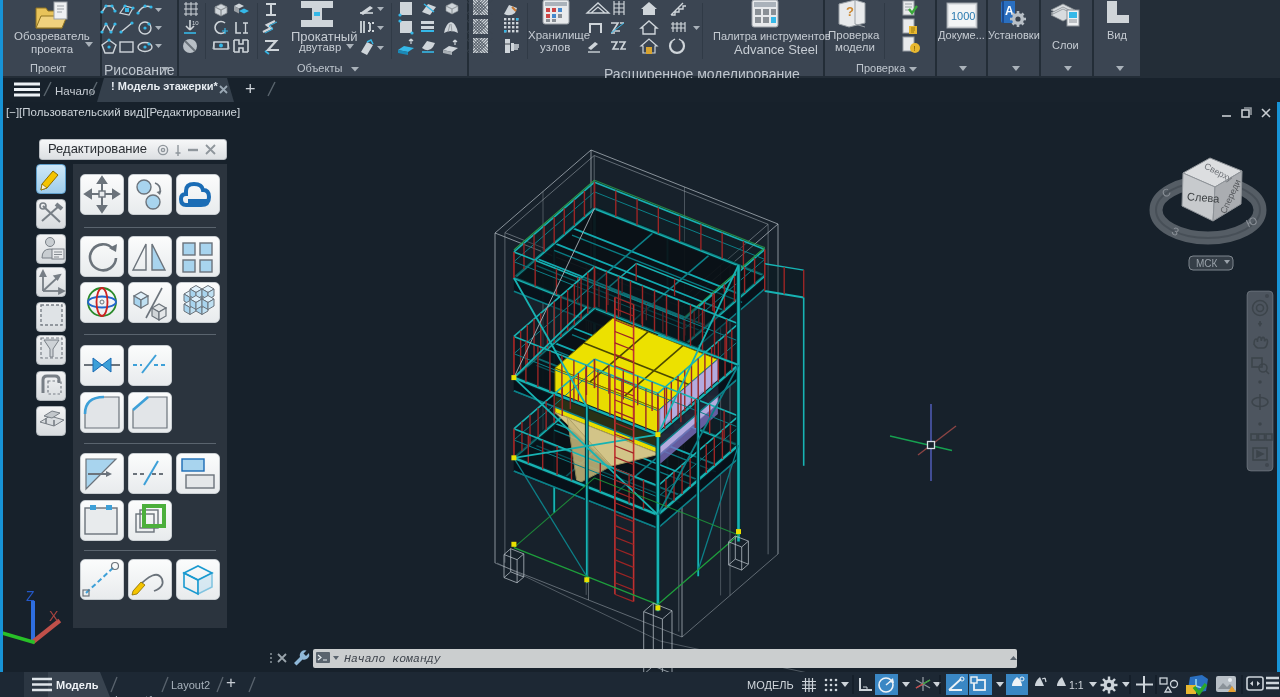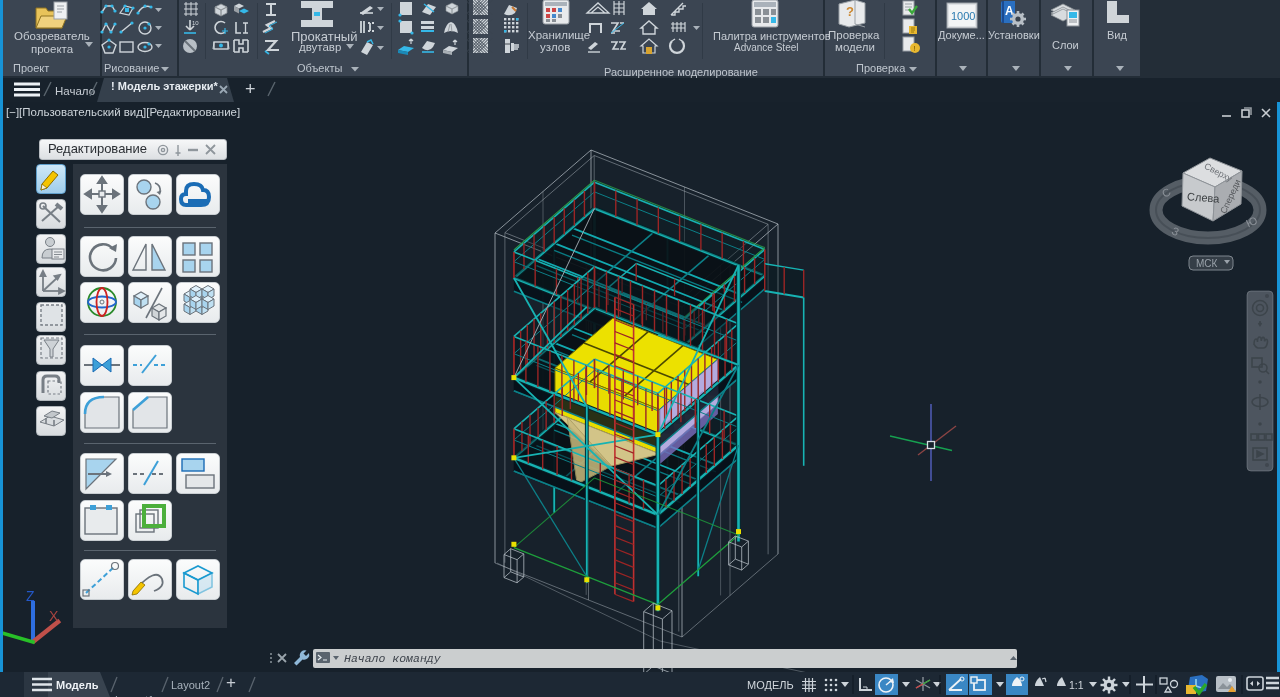--- a/index.html
+++ b/index.html
@@ -16,33 +16,33 @@
 <div class="abs" style="left:937px;top:0;width:49px;height:76px;background:#3b4552"></div>
 <div class="abs" style="left:988px;top:0;width:51px;height:76px;background:#3b4552"></div>
 <div class="abs" style="left:1041px;top:0;width:51px;height:76px;background:#3b4552"></div>
 <div class="abs" style="left:1094px;top:0;width:46px;height:76px;background:#3b4552"></div>
 <div class="abs" style="left:205px;top:3px;width:1px;height:56px;background:#303a46"></div>
 <div class="abs" style="left:257px;top:3px;width:1px;height:56px;background:#303a46"></div>
 <div class="abs" style="left:391px;top:3px;width:1px;height:56px;background:#303a46"></div>
 <div class="abs" style="left:527px;top:3px;width:1px;height:56px;background:#303a46"></div>
 <div class="abs" style="left:702px;top:3px;width:1px;height:56px;background:#303a46"></div>
 <div class="abs" style="left:884px;top:3px;width:1px;height:56px;background:#303a46"></div>
-<div class="lbl" style="left:13px;top:62px;font-size:11px;color:#bfc6ce">Проект</div>
-<div class="lbl" style="left:104px;top:62px;font-size:11px;color:#bfc6ce">Рисование</div>
+<div class="lbl" style="left:30px;top:62px;font-size:11px;color:#bfc6ce">Проект</div>
+<div class="lbl" style="left:104px;top:62px;font-size:14px;color:#bfc6ce">Рисование</div>
 <div class="lbl" style="left:297px;top:62px;font-size:11px;color:#bfc6ce">Объекты</div>
-<div class="lbl" style="left:604px;top:66px;font-size:11px;color:#bfc6ce">Расширенное моделирование</div>
+<div class="lbl" style="left:604px;top:66px;font-size:14px;color:#bfc6ce">Расширенное моделирование</div>
 <div class="lbl" style="left:856px;top:62px;font-size:11px;color:#bfc6ce">Проверка</div>
 <div class="lbl" style="left:14px;top:30px;font-size:11.5px;color:#c6ccd3">Обозреватель</div>
 <div class="lbl" style="left:31px;top:43px;font-size:11.5px;color:#c6ccd3">проекта</div>
 <div class="lbl" style="left:291px;top:29px;font-size:13px;color:#c6ccd3">Прокатный</div>
 <div class="lbl" style="left:299px;top:41px;font-size:11.5px;color:#c6ccd3">двутавр</div>
 <div class="lbl" style="left:528px;top:29px;font-size:11.5px;color:#c6ccd3">Хранилище</div>
 <div class="lbl" style="left:540px;top:41px;font-size:11.5px;color:#c6ccd3">узлов</div>
 <div class="lbl" style="left:713px;top:30px;font-size:11px;color:#c6ccd3">Палитра инструментов</div>
-<div class="lbl" style="left:734px;top:42px;font-size:10px;color:#c6ccd3">Advance Steel</div>
+<div class="lbl" style="left:734px;top:42px;font-size:13px;color:#c6ccd3">Advance Steel</div>
 <div class="lbl" style="left:828px;top:29px;font-size:11.5px;color:#c6ccd3">Проверка</div>
 <div class="lbl" style="left:835px;top:41px;font-size:11.5px;color:#c6ccd3">модели</div>
 <div class="lbl" style="left:938px;top:29px;font-size:11px;color:#c6ccd3">Докуме...</div>
 <div class="lbl" style="left:988px;top:29px;font-size:11px;color:#c6ccd3">Установки</div>
 <div class="lbl" style="left:1052px;top:39px;font-size:11px;color:#c6ccd3">Слои</div>
 <div class="lbl" style="left:1107px;top:29px;font-size:11px;color:#c6ccd3">Вид</div>
 <svg class="abs" style="left:0;top:0" width="1280" height="78">
     <g transform="translate(34,2)">
       <path d="M2 6 l10 0 2 3 14 0 0 17 -26 0 z" fill="#e8c35a" stroke="#8f7320" stroke-width="1"></path>
       <path d="M2 26 l5 -12 26 0 -5 12 z" fill="#f0d27e" stroke="#8f7320" stroke-width="1"></path>

